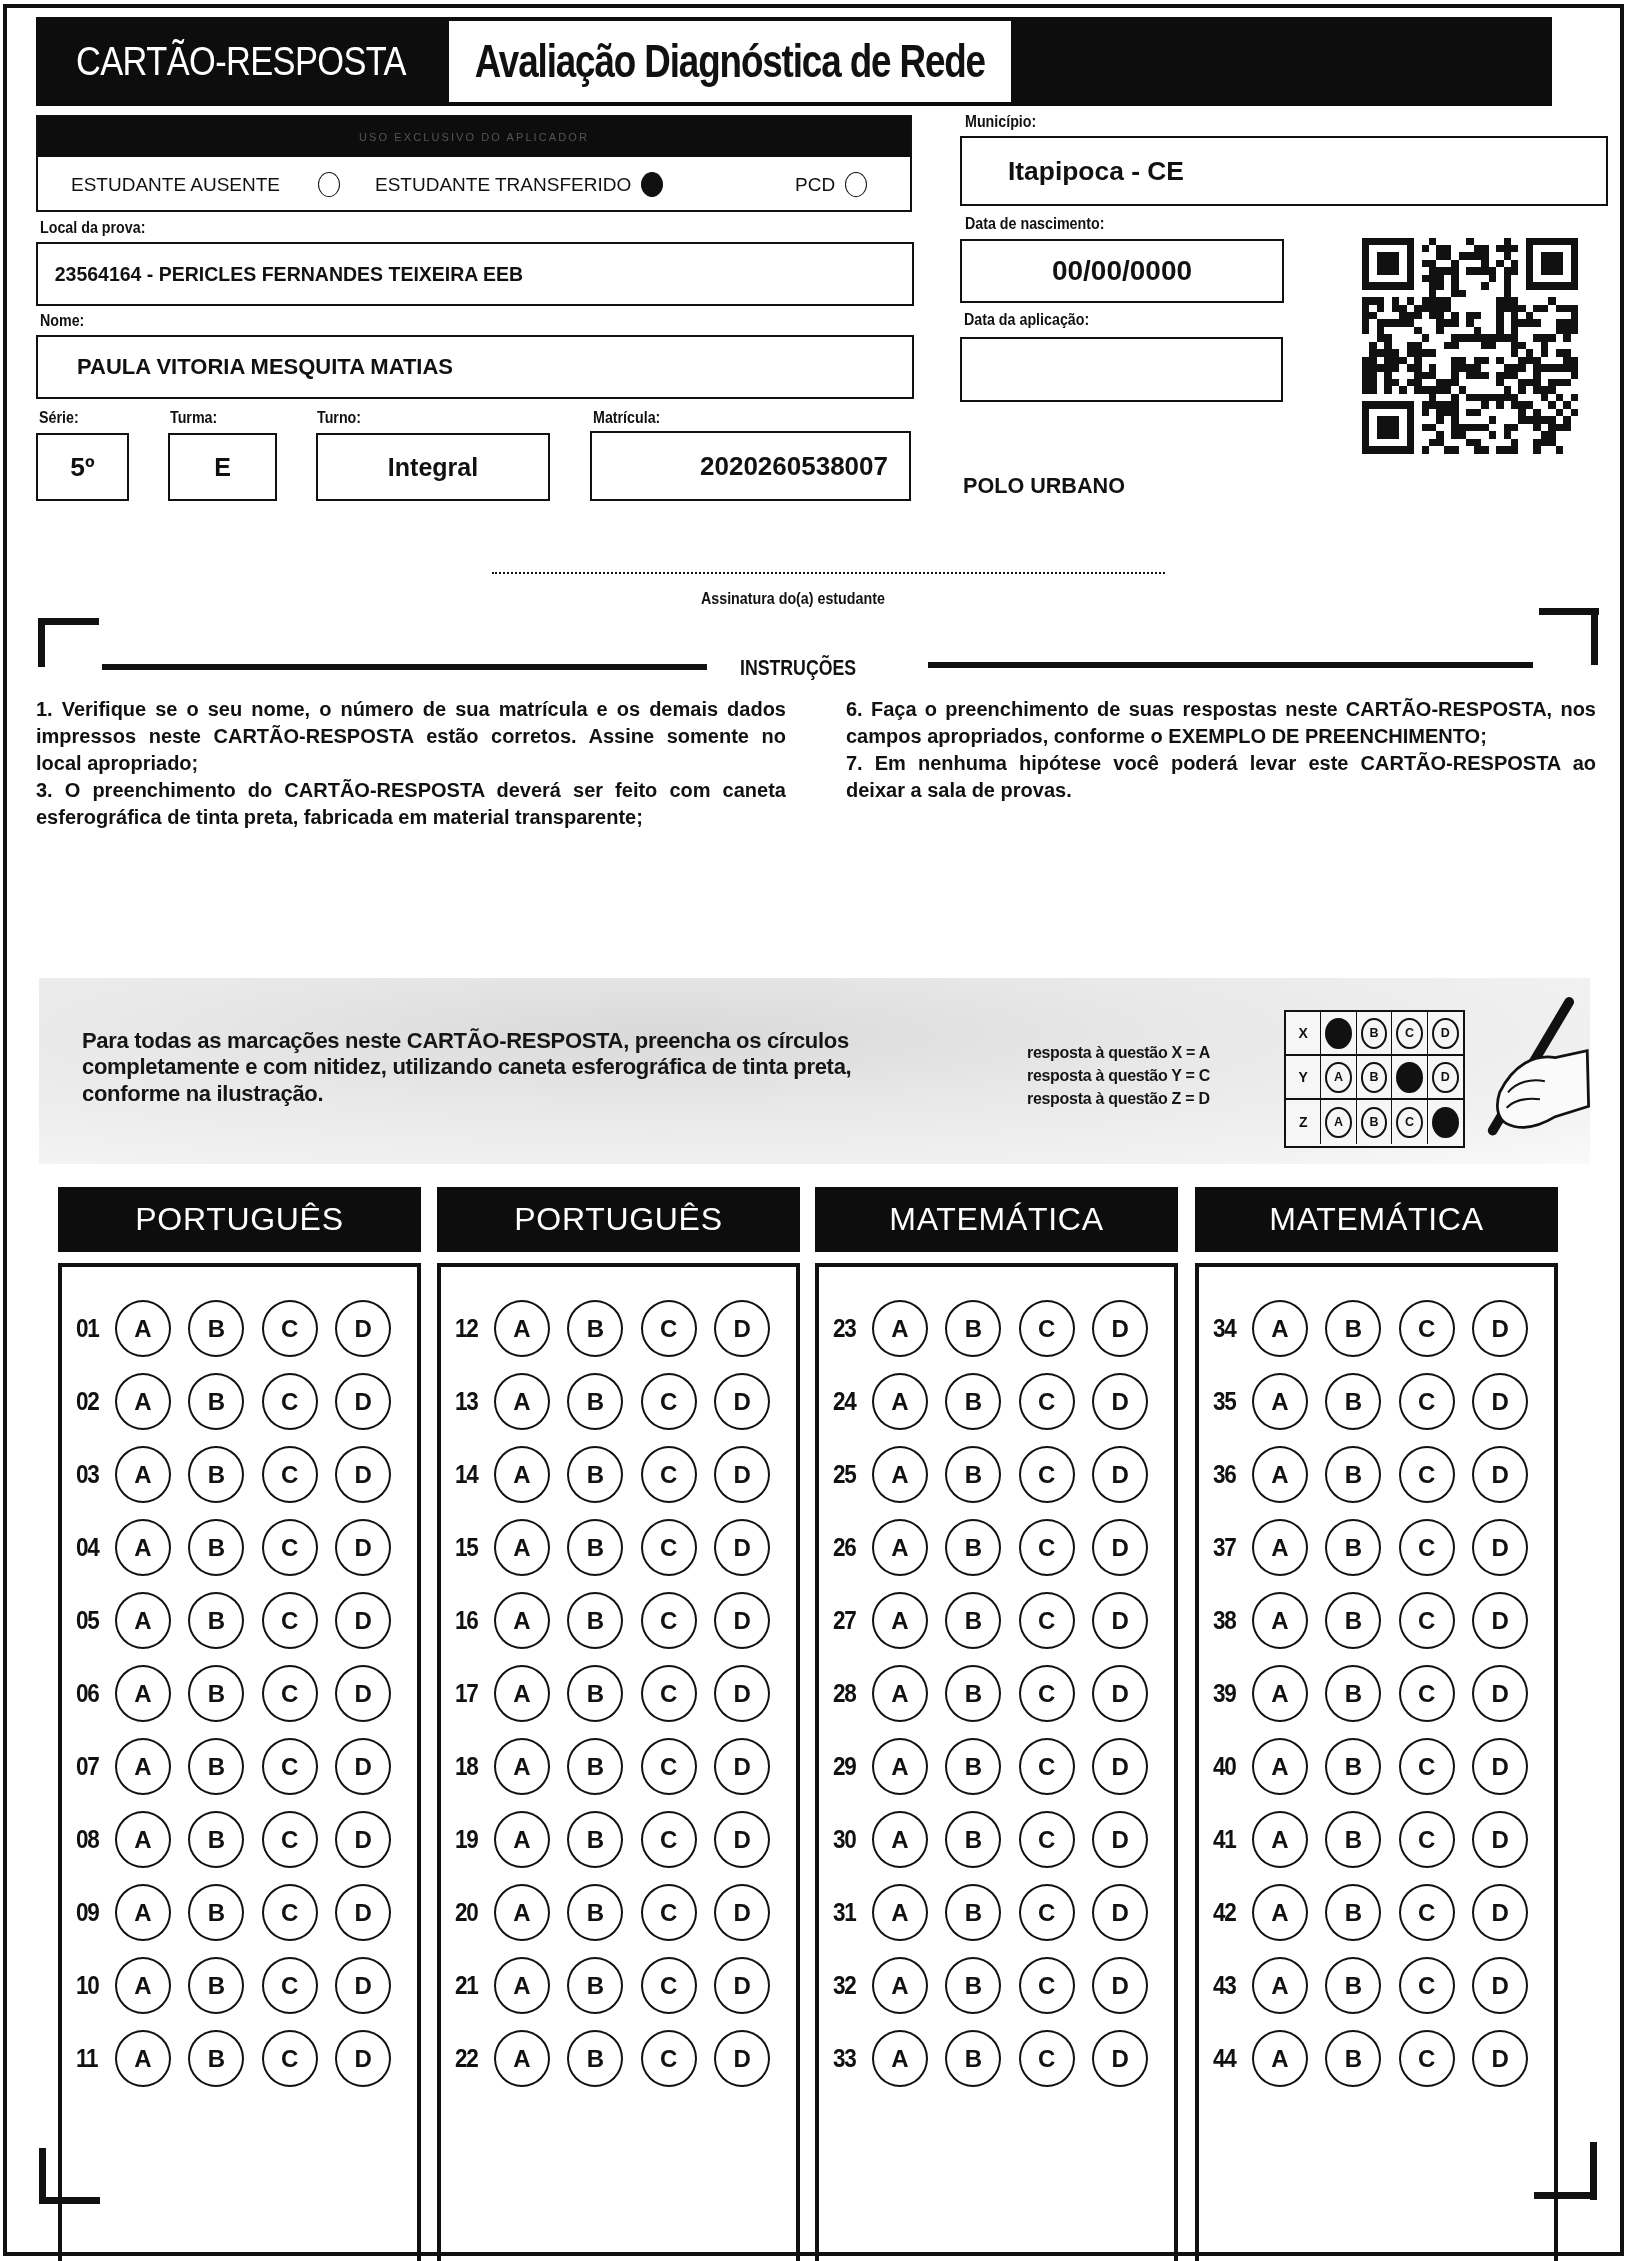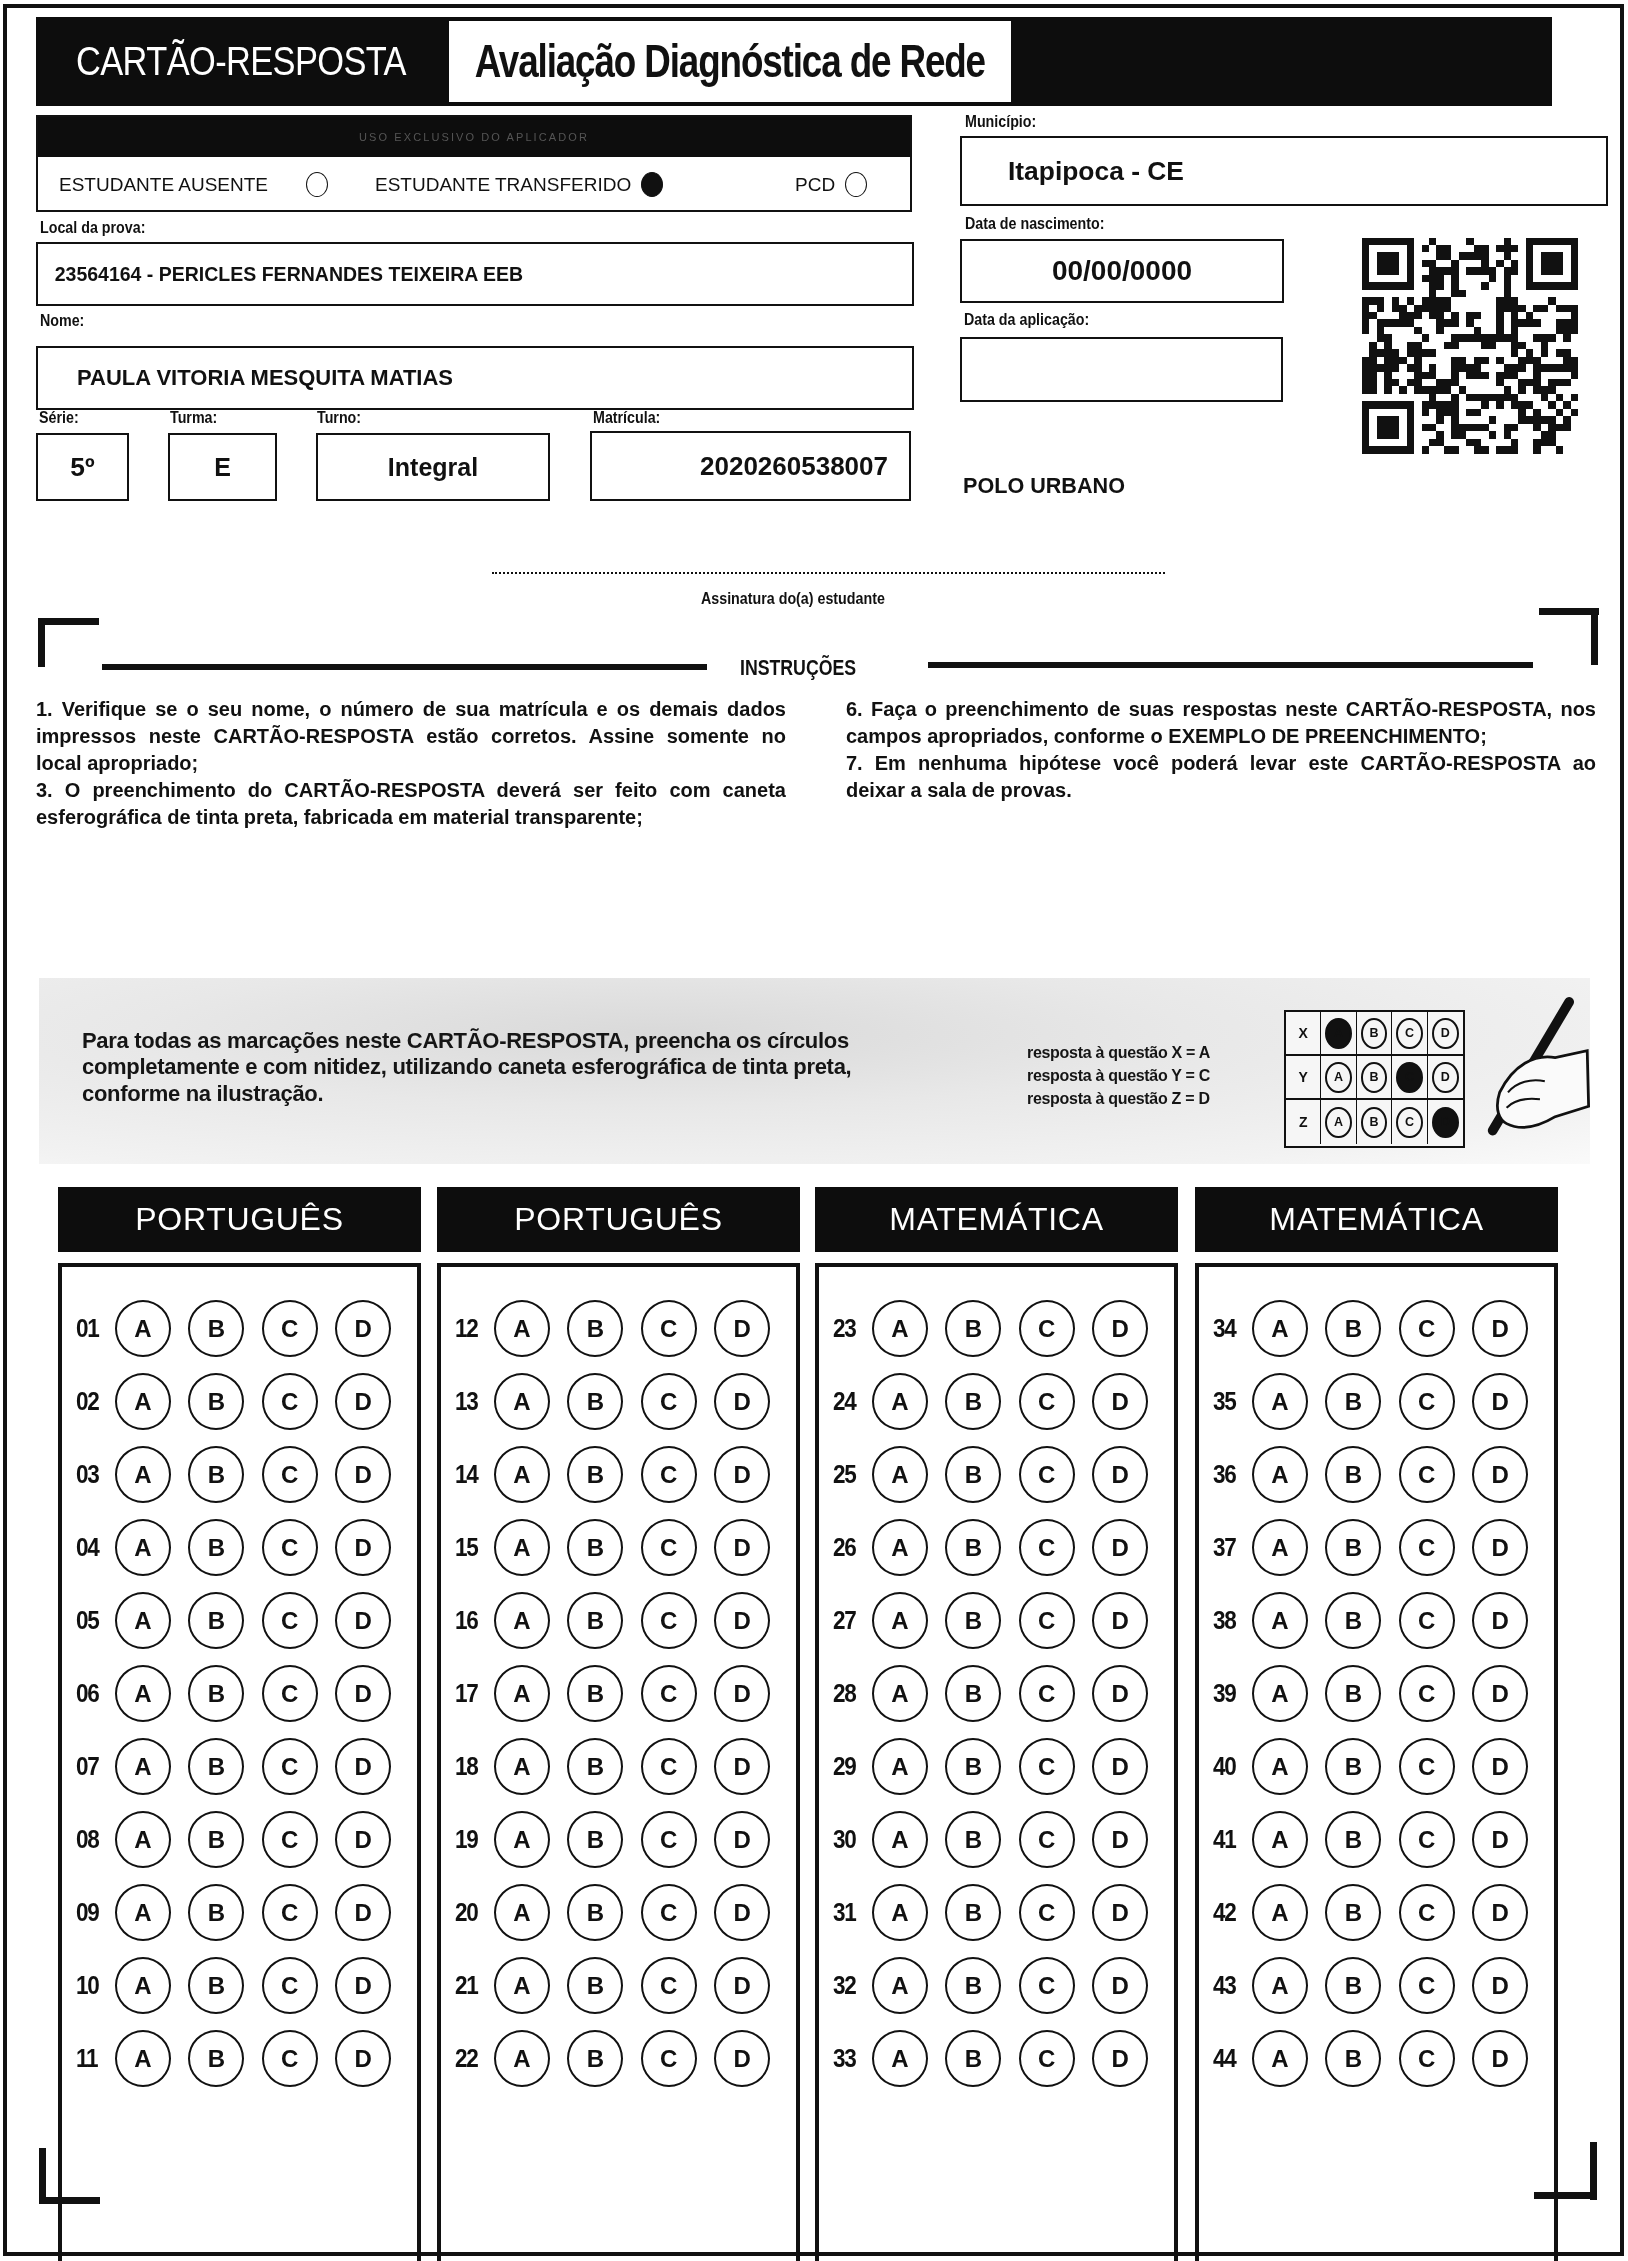--- a/index.html
+++ b/index.html
@@ -76,40 +76,40 @@
 <div class="title-band">
   <div class="title-left">CARTÃO-RESPOSTA</div>
   <div class="title-mid">
       <span>Avaliação Diagnóstica de Rede</span>
     </div>
 </div>
 
 <div class="app-box">
   <div class="app-head">USO EXCLUSIVO DO APLICADOR</div>
   <div class="app-body">
-    <div class="app-opt" style="left:21px;gap:28px;">
+    <div class="app-opt" style="left:33px;gap:28px;">
       <span>ESTUDANTE AUSENTE</span>
       <span class="bubble"></span>
     </div>
     <div class="app-opt" style="left:337px;">
       <span>ESTUDANTE TRANSFERIDO</span>
       <span class="bubble filled"></span>
     </div>
     <div class="app-opt" style="left:757px;">
       <span>PCD</span>
       <span class="bubble"></span>
     </div>
   </div>
 </div>
 
 <div class="lbl" style="left:40px; top:217px;">Local da prova:</div>
 <div class="box txt" style="left:36px; top:242px; width:878px; height:64px; font-size:19.5px;">23564164 - PERICLES FERNANDES TEIXEIRA EEB</div>
 
 <div class="lbl" style="left:40px; top:310px;">Nome:</div>
-<div class="box txt" style="left:36px; top:335px; width:878px; height:64px; font-size:22px; padding-left:39px;margin-top:11px;">PAULA VITORIA MESQUITA MATIAS</div>
+<div class="box txt" style="left:36px; top:335px; width:878px; height:64px; font-size:22px; padding-left:39px;">PAULA VITORIA MESQUITA MATIAS</div>
 
 <div class="lbl" style="left:39px; top:407px;">Série:</div>
 <div class="box" style="left:36px; top:433px; width:93px; height:68px; justify-content:center; font-size:26.4px;">5º</div>
 
 <div class="lbl" style="left:170px; top:407px;">Turma:</div>
 <div class="box" style="left:168px; top:433px; width:109px; height:68px; justify-content:center; font-size:25px;">E</div>
 
 <div class="lbl" style="left:317px; top:407px;">Turno:</div>
 <div class="box" style="left:316px; top:433px; width:234px; height:68px; justify-content:center; font-size:25px;">Integral</div>
 

